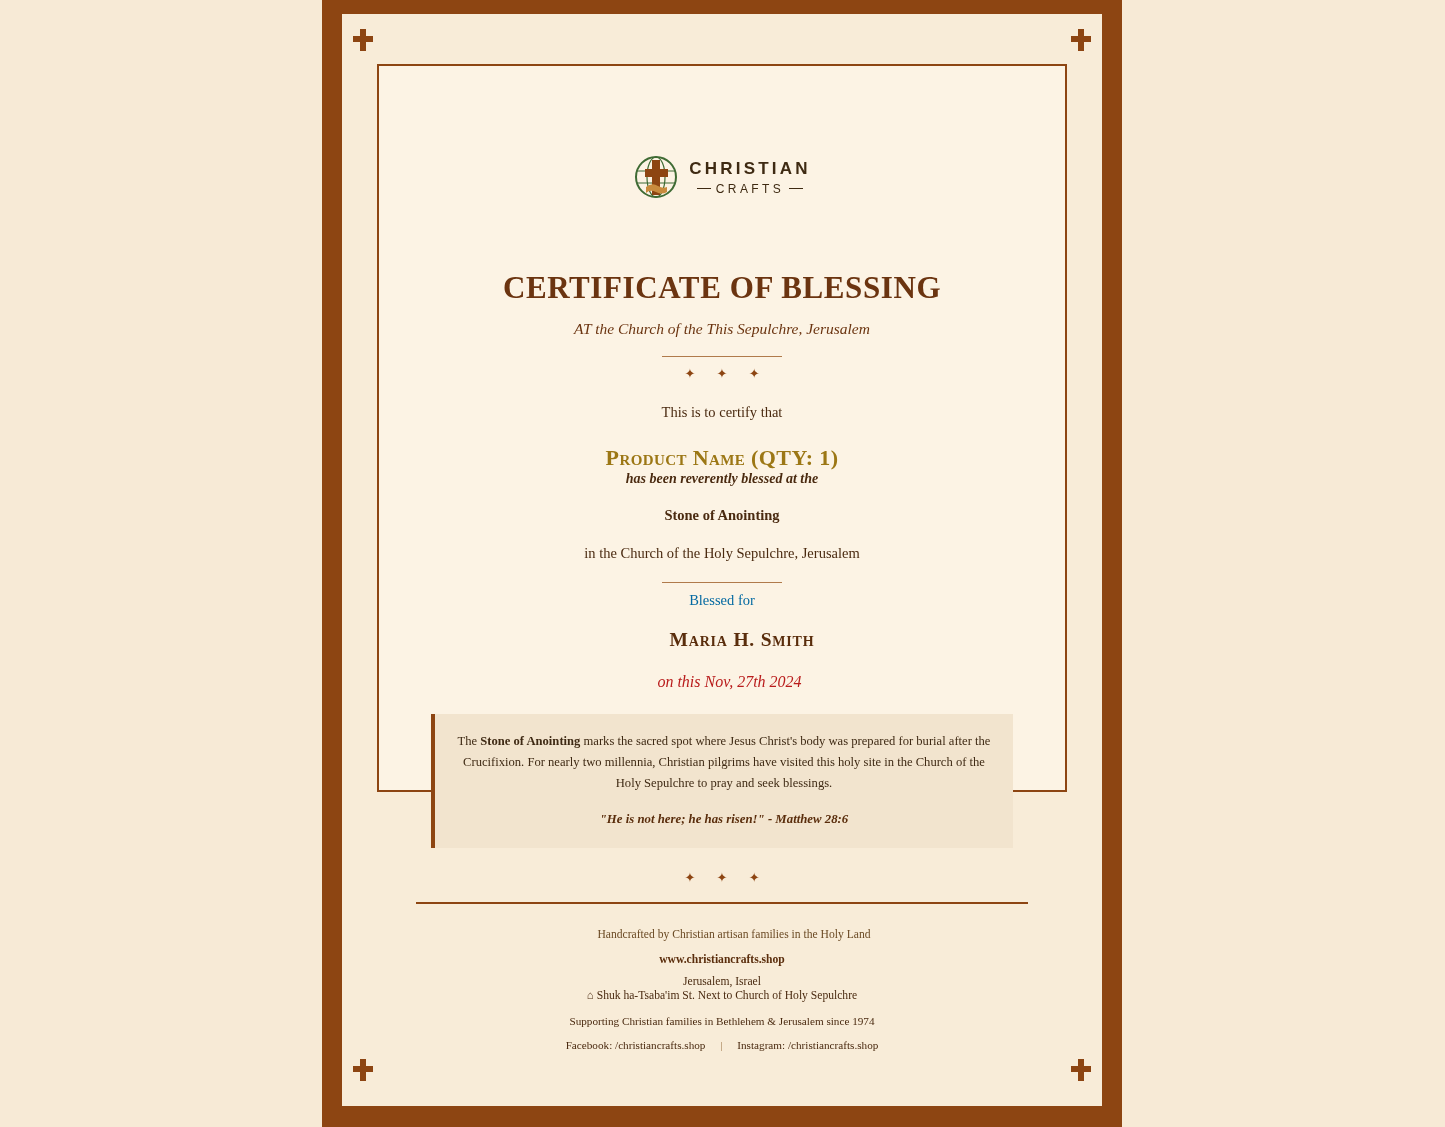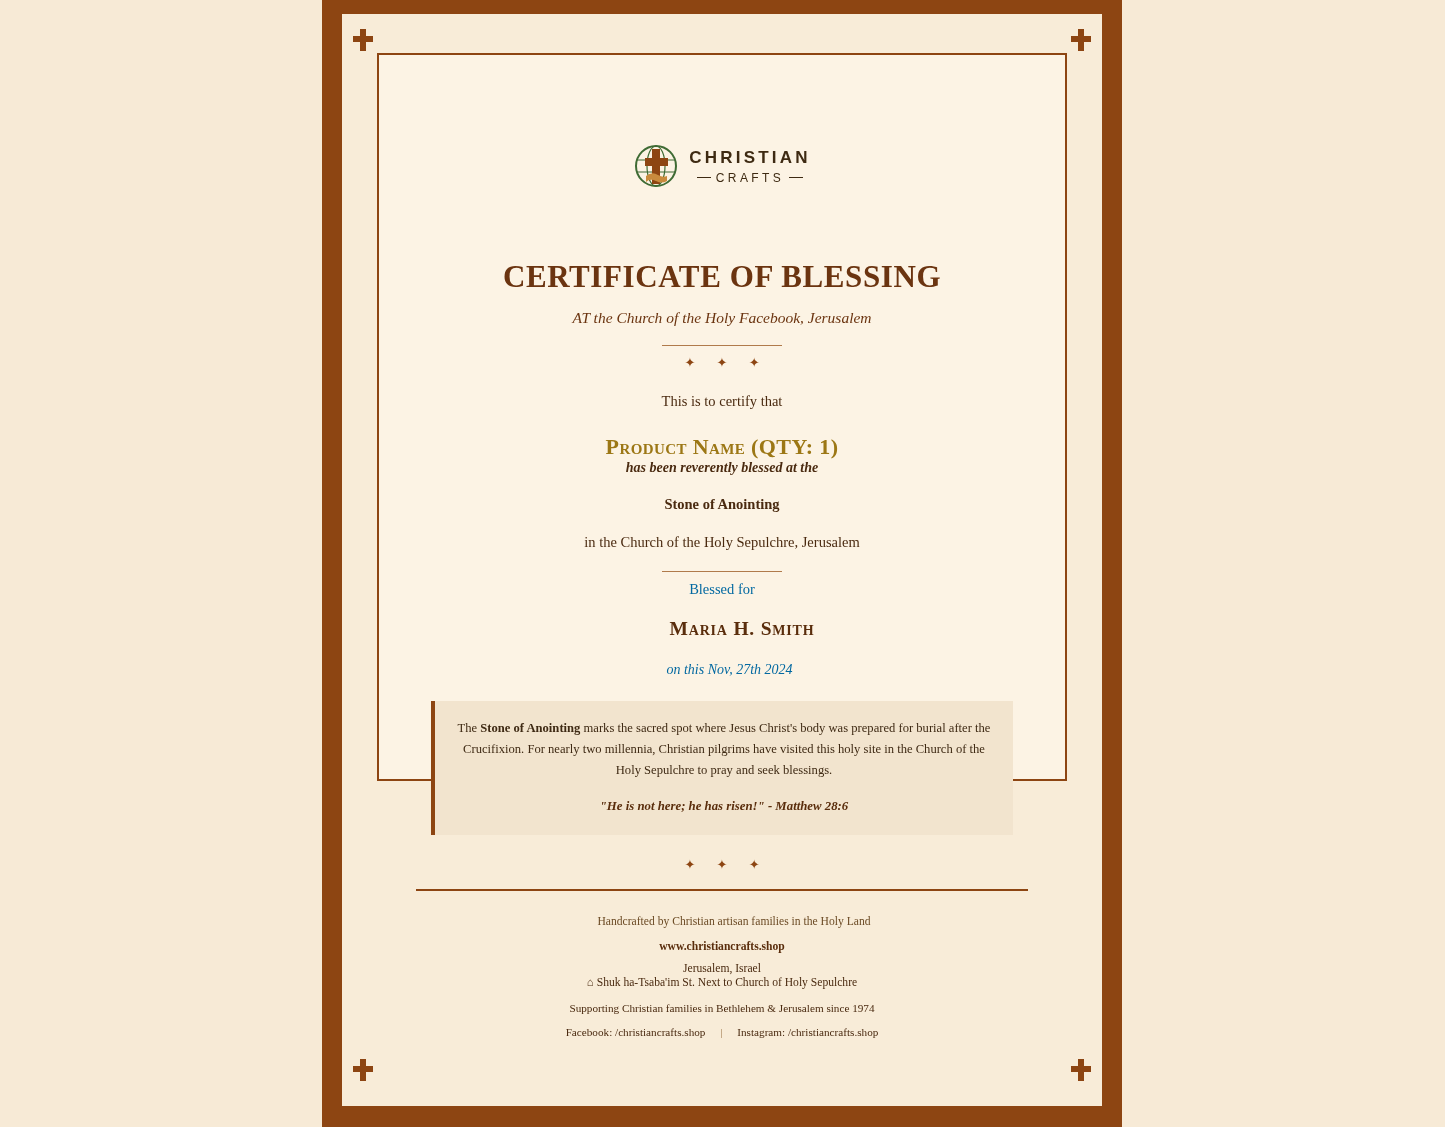--- a/index.html
+++ b/index.html
@@ -54,21 +54,21 @@
   .cross svg { display: block; }
   .cross-tl { left: 350px; top: 27px; }
   .cross-tr { left: 1068px; top: 27px; }
   .cross-bl { left: 350px; top: 1057px; }
   .cross-br { left: 1068px; top: 1057px; }
 
   
   .card {
     position: absolute;
     left: 377px;
-    top: 53px;
+    top: 64px;
     width: 690px;
     height: 728px;
     border: 2px solid #8d4512;
     background: #fcf3e4;
     box-sizing: border-box;
     text-align: center;
   }
 
   
   .logo-wrap {
@@ -190,23 +190,23 @@
     font-size: 19.5px;
     font-weight: bold;
     color: #5a2d0c;
     font-variant: small-caps;
     letter-spacing: 0.8px;
     padding-left: 40px;
   }
 
   .date {
     margin-top: 22px;
-    font-size: 14px;
+    font-size: 16px;
     font-style: italic;
-    color: #0369a1;
+    color: #b91c1c;
     margin-left: 15px;
   }
 
   
   .note {
     margin: 23px 52px 0;
     background: #f2e4ce;
     border-left: 4px solid #8d4512;
     padding: 17px 22px 18px;
     box-sizing: border-box;
@@ -324,21 +324,21 @@
         <div class="logo-title">CHRISTIAN</div>
         <div class="logo-sub">
           <span class="dash"></span>
           <span>CRAFTS</span>
           <span class="dash"></span>
         </div>
       </div>
     </div>
 
     <div class="title">CERTIFICATE OF BLESSING</div>
-    <div class="subtitle">AT the Church of the Holy Facebook, Jerusalem</div>
+    <div class="subtitle">AT the Church of the This Sepulchre, Jerusalem</div>
 
     <div class="rule-short"></div>
     <div class="diamonds">✦ ✦ ✦</div>
 
     <div class="certify">This is to certify that</div>
     <div class="product">Product Name (QTY: 1)</div>
     <div class="blessed-line">has been reverently blessed at the</div>
     <div class="place">Stone of Anointing</div>
     <div class="church">in the Church of the Holy Sepulchre, Jerusalem</div>
 

